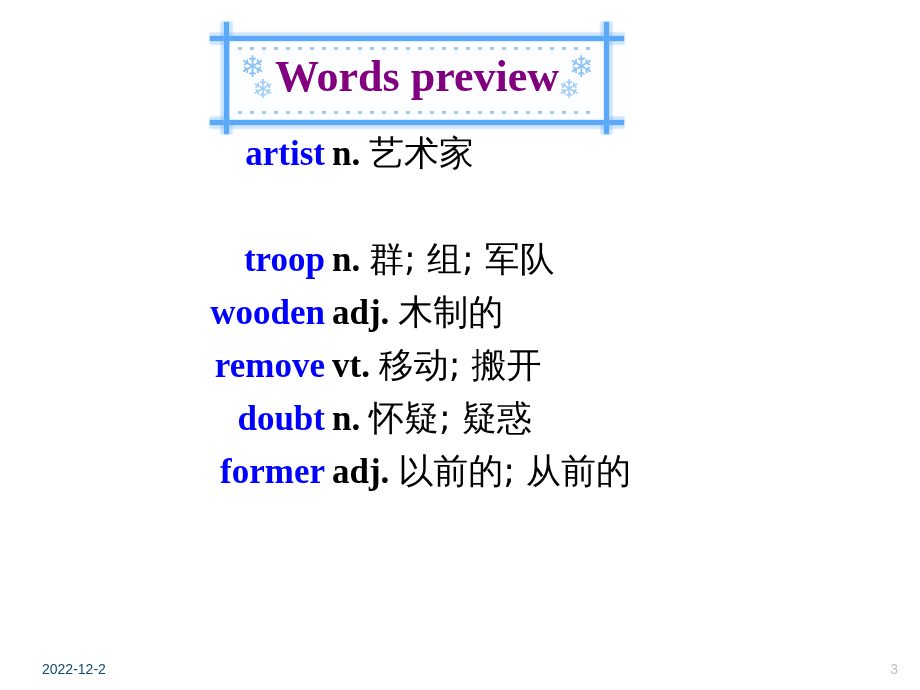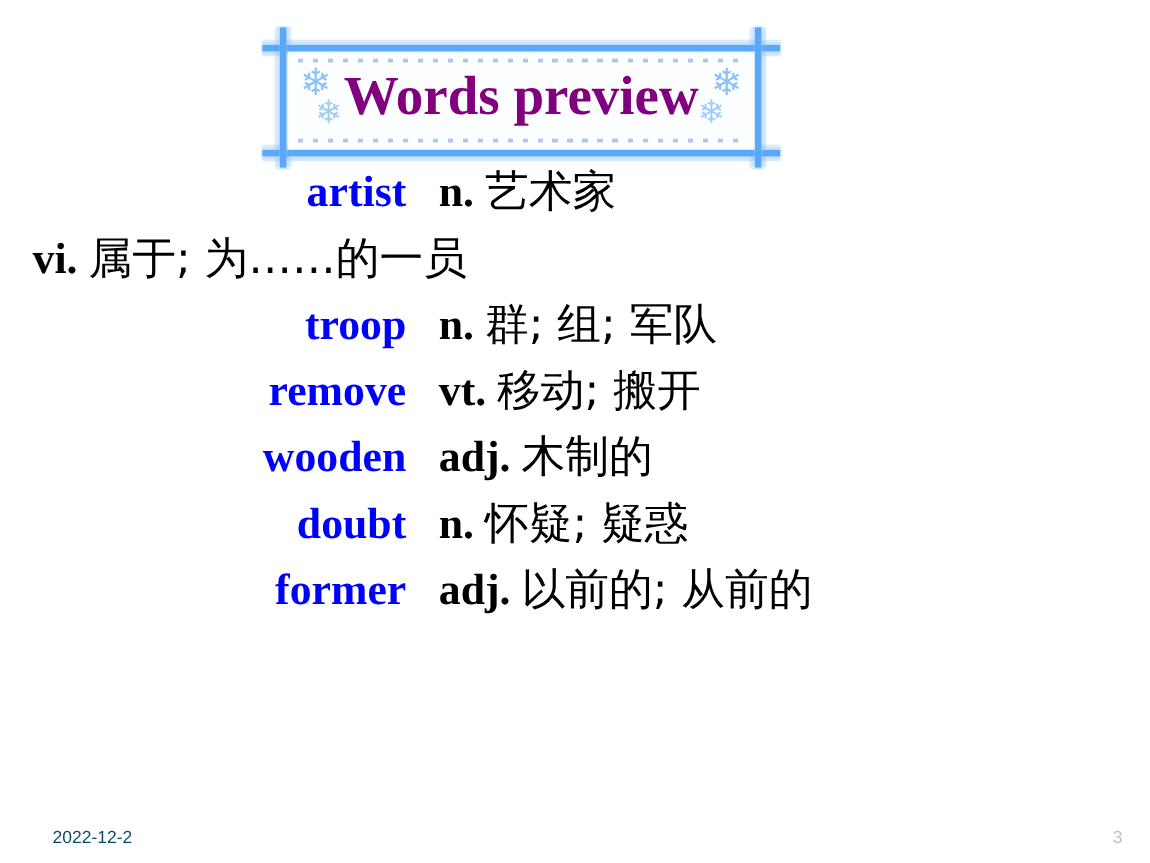--- a/index.html
+++ b/index.html
@@ -105,21 +105,21 @@
   .word-en {
     width: 325px;
     text-align: right;
     color: #0000ff;
     font-weight: bold;
     font-size: 35px;
     white-space: nowrap;
     padding-right: 0px;
   }
   .word-def {
-    margin-left: 26px;
+    margin-left: 7px;
     font-size: 35px;
     color: #000000;
     white-space: nowrap;
   }
   .pos {
     font-weight: bold;
     font-family: "Liberation Serif", "DejaVu Serif", serif;
   }
   .zh {
     font-family: "DejaVu Sans", "Liberation Sans", sans-serif;
@@ -172,35 +172,34 @@
   <div class="rail rail-left"></div>
   <div class="rail rail-right"></div>
 </div>
 
 <div id="word-list">
     <div class="word-row">
       <div class="word-en">artist</div>
       <div class="word-def"><span class="pos">n.</span> <span class="zh">艺术家</span></div>
     </div>
     <div class="word-row">
-      <div class="word-def"><span class="pos">vi.</span> <span class="zh">属于; 为……的一员</span></div>
     </div>
     <div class="word-row">
       <div class="word-en">troop</div>
       <div class="word-def"><span class="pos">n.</span> <span class="zh">群; 组; 军队</span></div>
     </div>
     <div class="word-row">
+      <div class="word-en">wooden</div>
+      <div class="word-def"><span class="pos">adj.</span> <span class="zh">木制的</span></div>
+    </div>
+    <div class="word-row">
       <div class="word-en">remove</div>
       <div class="word-def"><span class="pos">vt.</span> <span class="zh">移动; 搬开</span></div>
     </div>
     <div class="word-row">
-      <div class="word-en">wooden</div>
-      <div class="word-def"><span class="pos">adj.</span> <span class="zh">木制的</span></div>
-    </div>
-    <div class="word-row">
       <div class="word-en">doubt</div>
       <div class="word-def"><span class="pos">n.</span> <span class="zh">怀疑; 疑惑</span></div>
     </div>
     <div class="word-row">
       <div class="word-en">former</div>
       <div class="word-def"><span class="pos">adj.</span> <span class="zh">以前的; 从前的</span></div>
     </div>
   </div>
 
 <div id="footer-date">2022-12-2</div>

